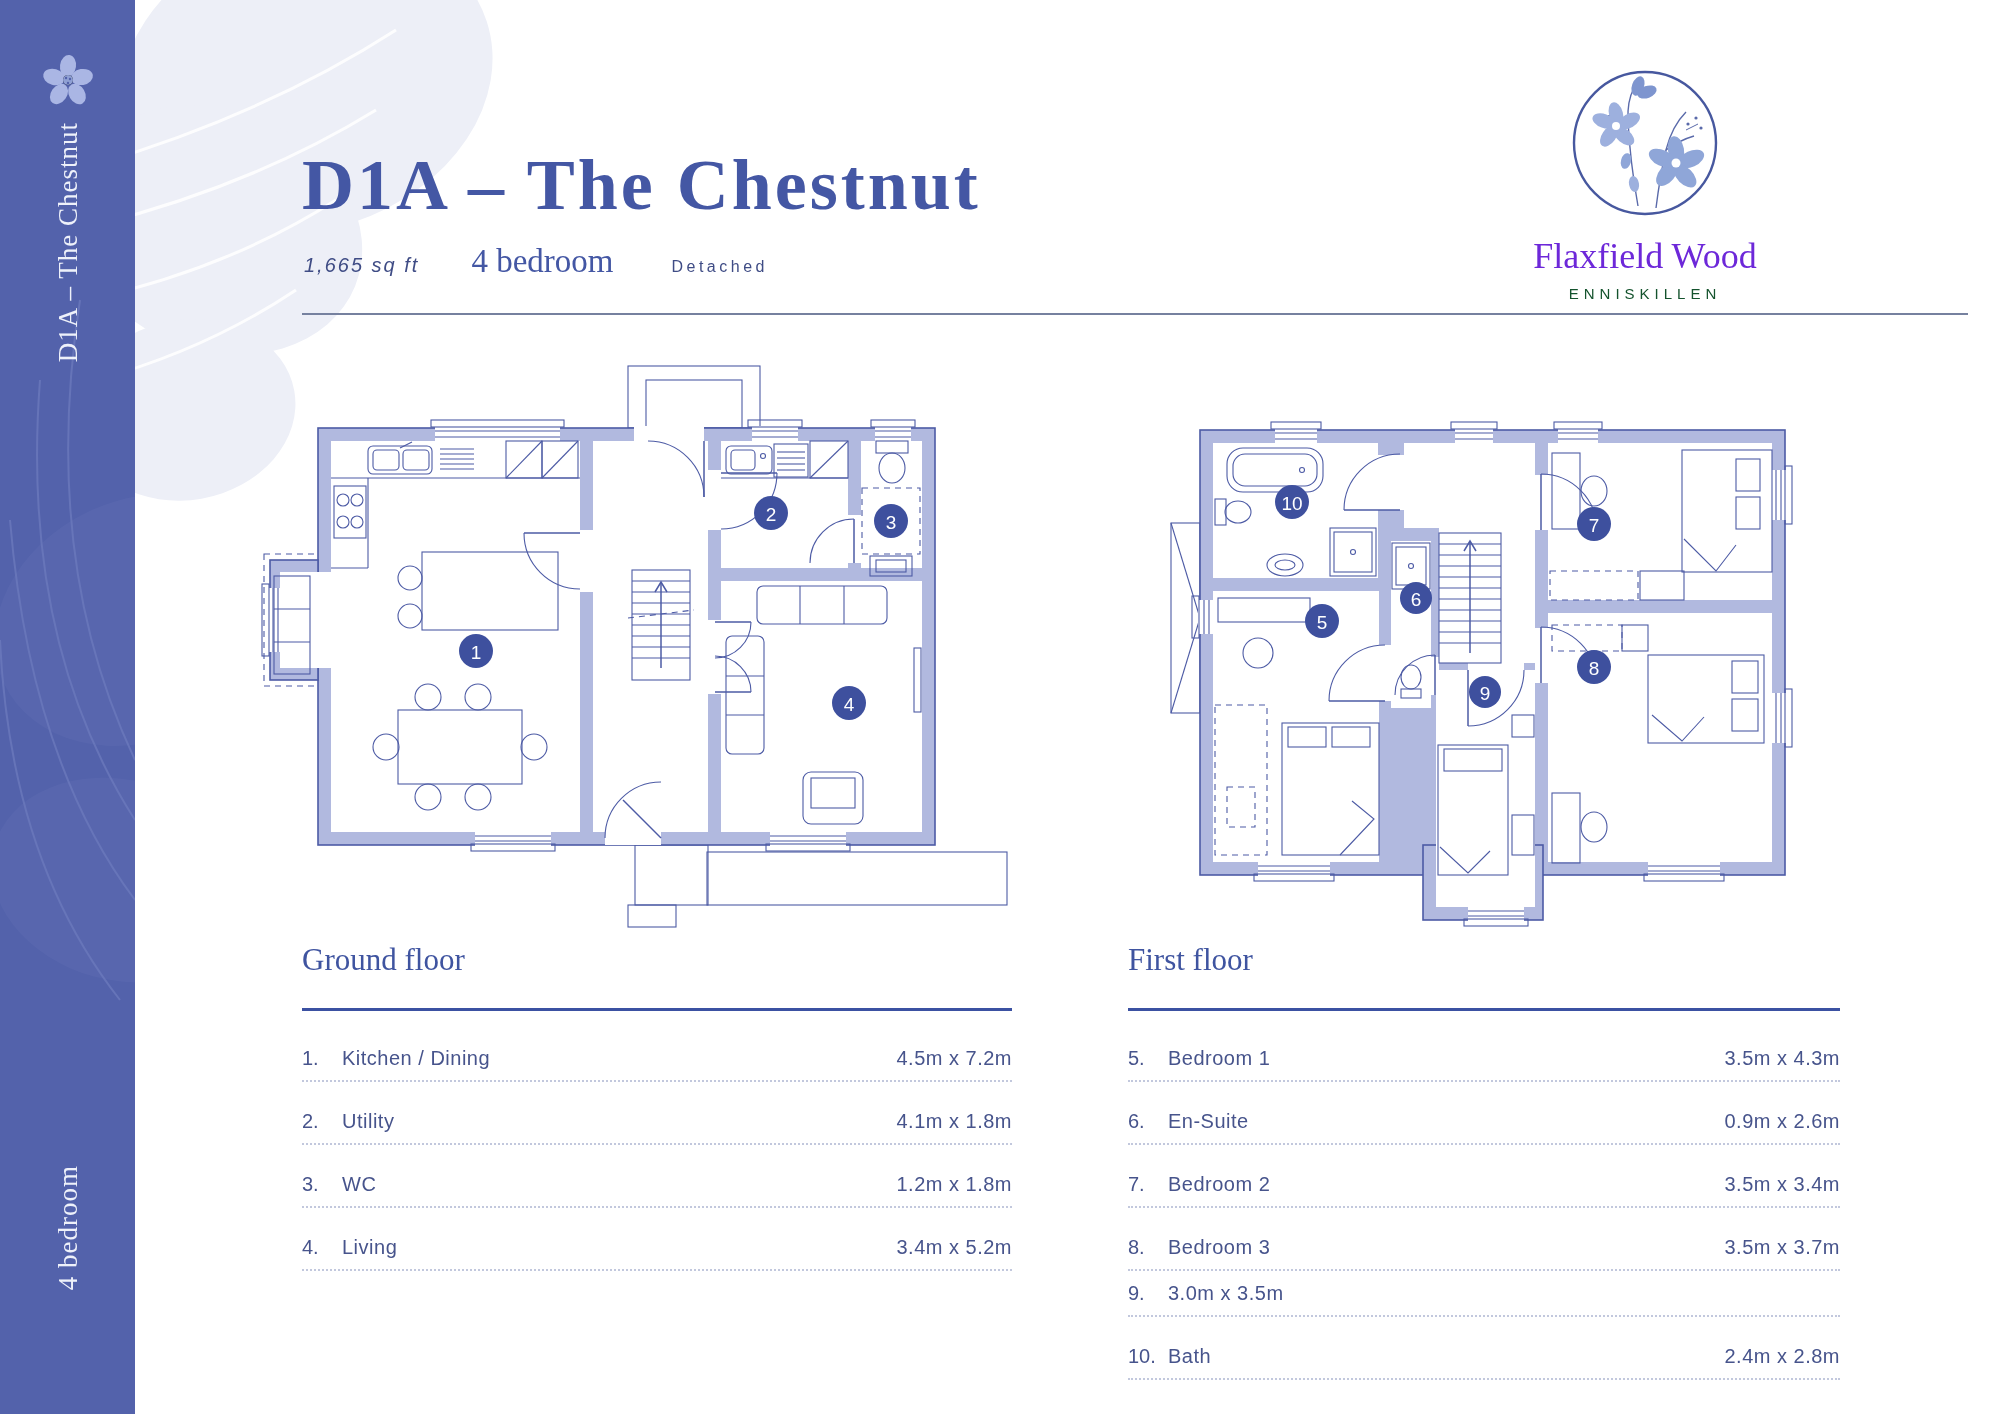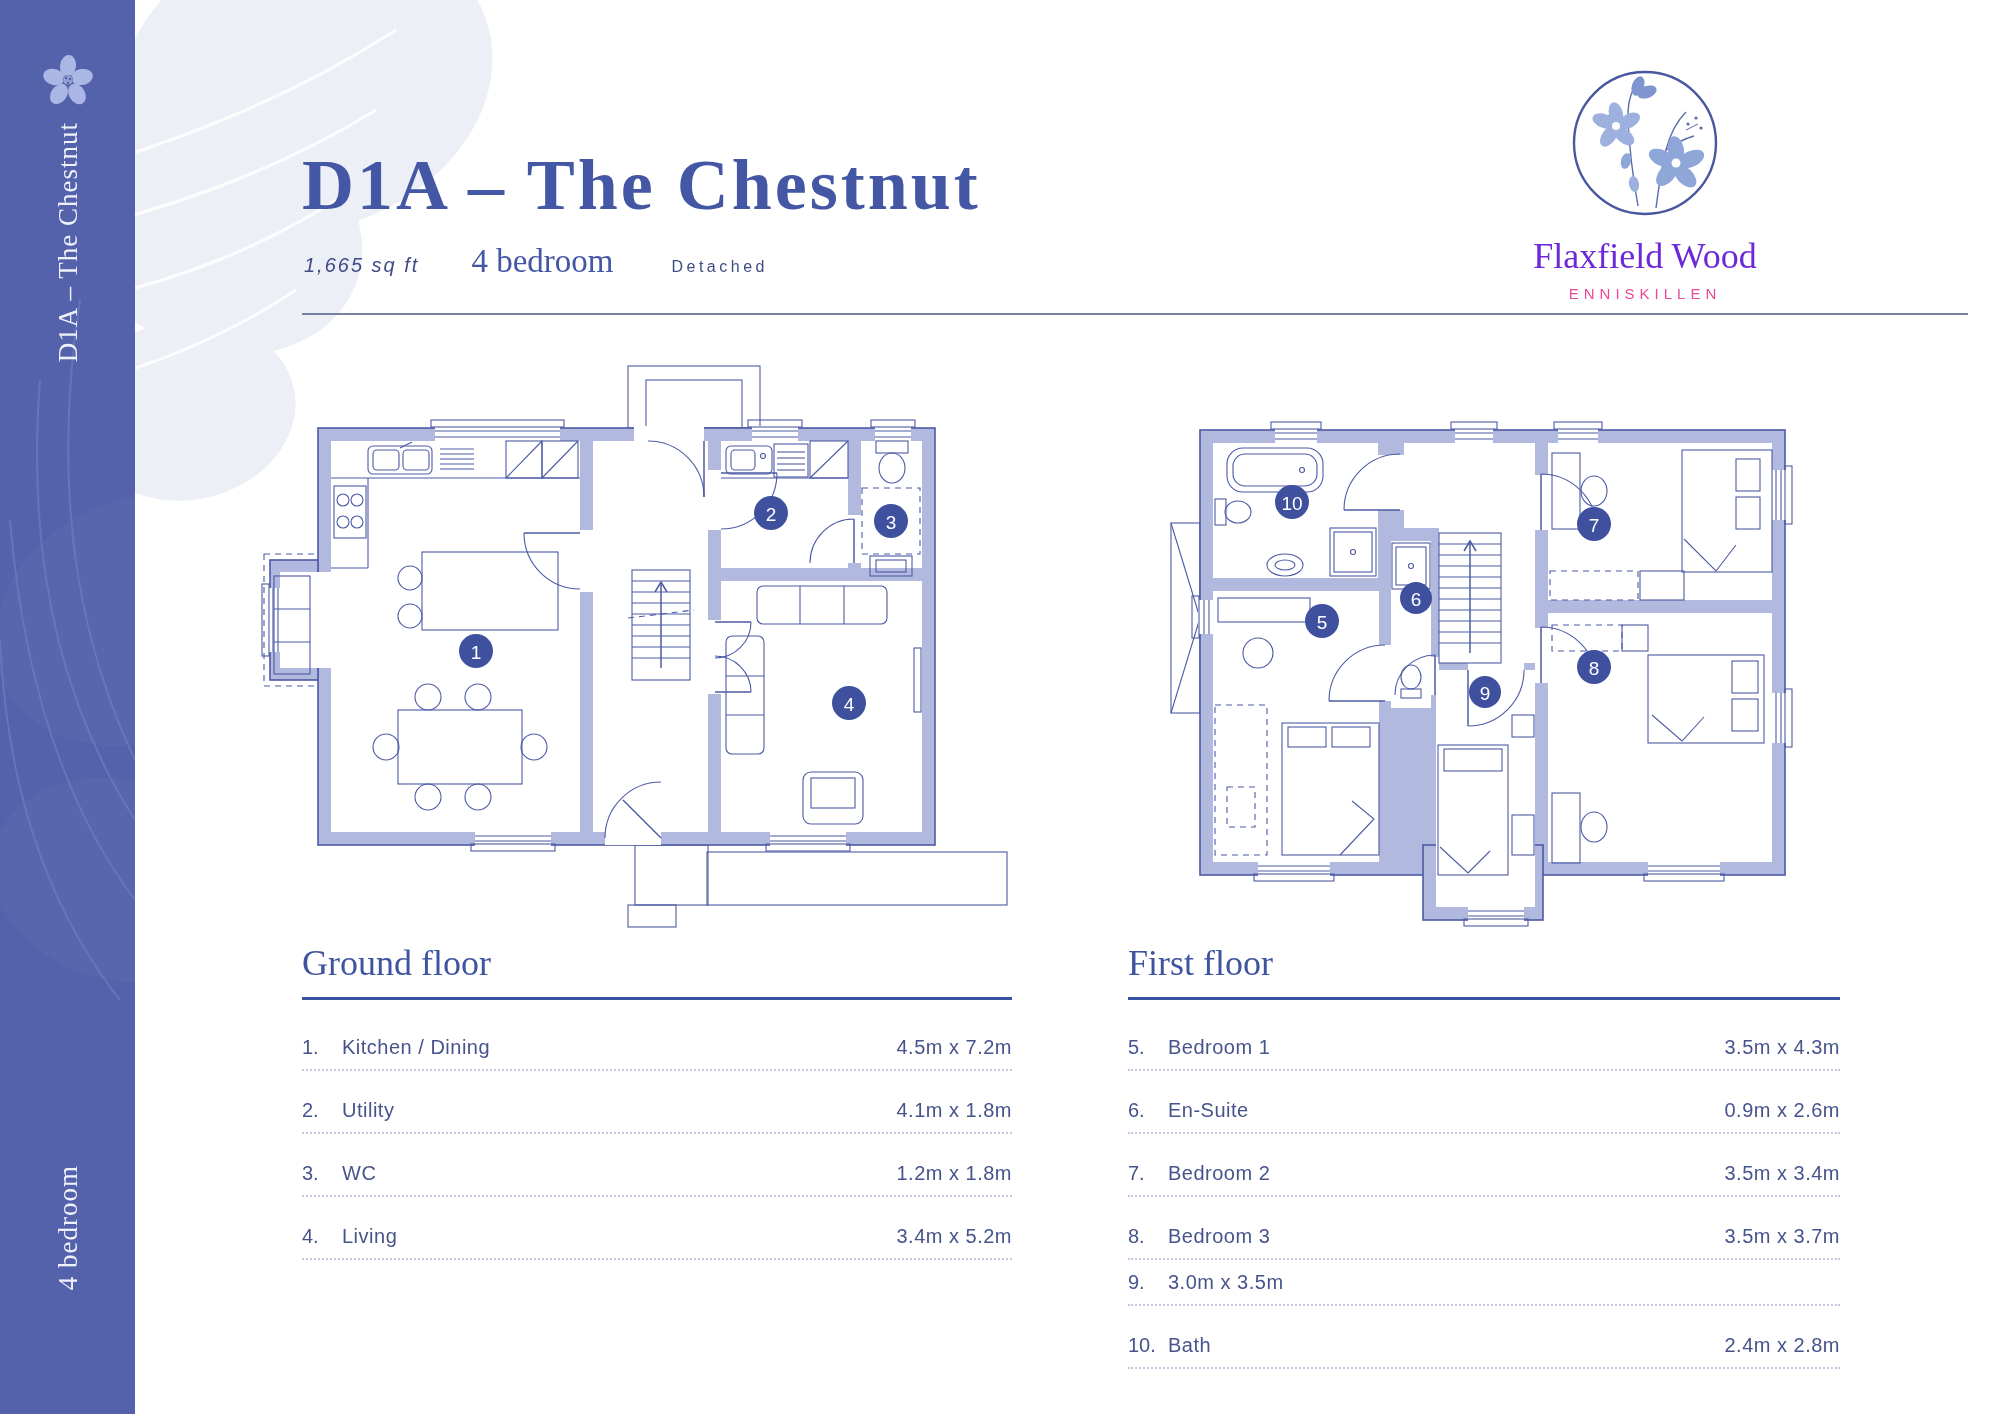--- a/index.html
+++ b/index.html
@@ -24,42 +24,42 @@
               font-size:72px;letter-spacing:3px;color:#4457a4;}
   .meta{position:absolute;left:304px;top:243px;display:flex;align-items:baseline;}
   .meta .area{font-size:20px;letter-spacing:2px;color:#3f4c85;font-style:italic;}
   .meta .beds{font-family:"Liberation Serif",serif;font-size:33px;color:#4457a4;margin-left:52px;}
   .meta .type{font-size:16px;letter-spacing:3.5px;color:#3f4c85;margin-left:58px;}
   .divider{position:absolute;left:302px;top:313px;width:1666px;height:2px;background:#76819f;}
 
   
   .logo{position:absolute;left:1490px;top:66px;width:310px;text-align:center;}
   .logo-name{font-family:"Liberation Serif",serif;font-size:36px;color:#6d28d9;margin-top:10px;}
-  .logo-loc{font-size:15px;letter-spacing:5px;color:#ec4899;margin-top:8px;}
+  .logo-loc{font-size:15px;letter-spacing:5px;color:#14532d;margin-top:8px;}
 
   
   .plan{position:absolute;}
   .plan-ground{left:260px;top:320px;}
   .plan-first{left:1170px;top:415px;}
   .wall{fill:#b1b9df;stroke:#4d5ba5;stroke-width:1.6;}
   .room{fill:#ffffff;stroke:none;}
   .opening{fill:#ffffff;stroke:none;}
   .ln{fill:none;stroke:#4d5ba5;stroke-width:1.5;}
   .ln2{fill:none;stroke:#4d5ba5;stroke-width:1.1;}
   .dash{stroke-dasharray:6 5;}
   .mk{fill:#3e509e;}
   .mkt{fill:#ffffff;font-size:19px;font-family:"Liberation Sans",sans-serif;
        text-anchor:middle;dominant-baseline:central;}
 
   
   .legend{position:absolute;top:942px;}
   .legend-ground{left:302px;width:710px;}
   .legend-first{left:1128px;width:712px;}
   .legend h2{margin:0;font-family:"Liberation Serif",serif;font-weight:normal;
-             font-size:36px;color:#3f54a0;padding-bottom:13px;
+             font-size:31px;color:#3f54a0;padding-bottom:30px;
              border-bottom:3px solid #3b51a2;}
   .legend-rows{margin-top:8px;}
   .legend-row{display:flex;align-items:baseline;font-size:20px;color:#47548c;
               padding:11px 0 10px 0;border-bottom:2px dotted #c2c8dd;}
   .lr-num{width:40px;flex:none;}
   .lr-name{flex:1;letter-spacing:0.5px;margin-top:17px;}
   .lr-dims{flex:none;letter-spacing:0.5px;}
 </style>
 </head>
 <body>

